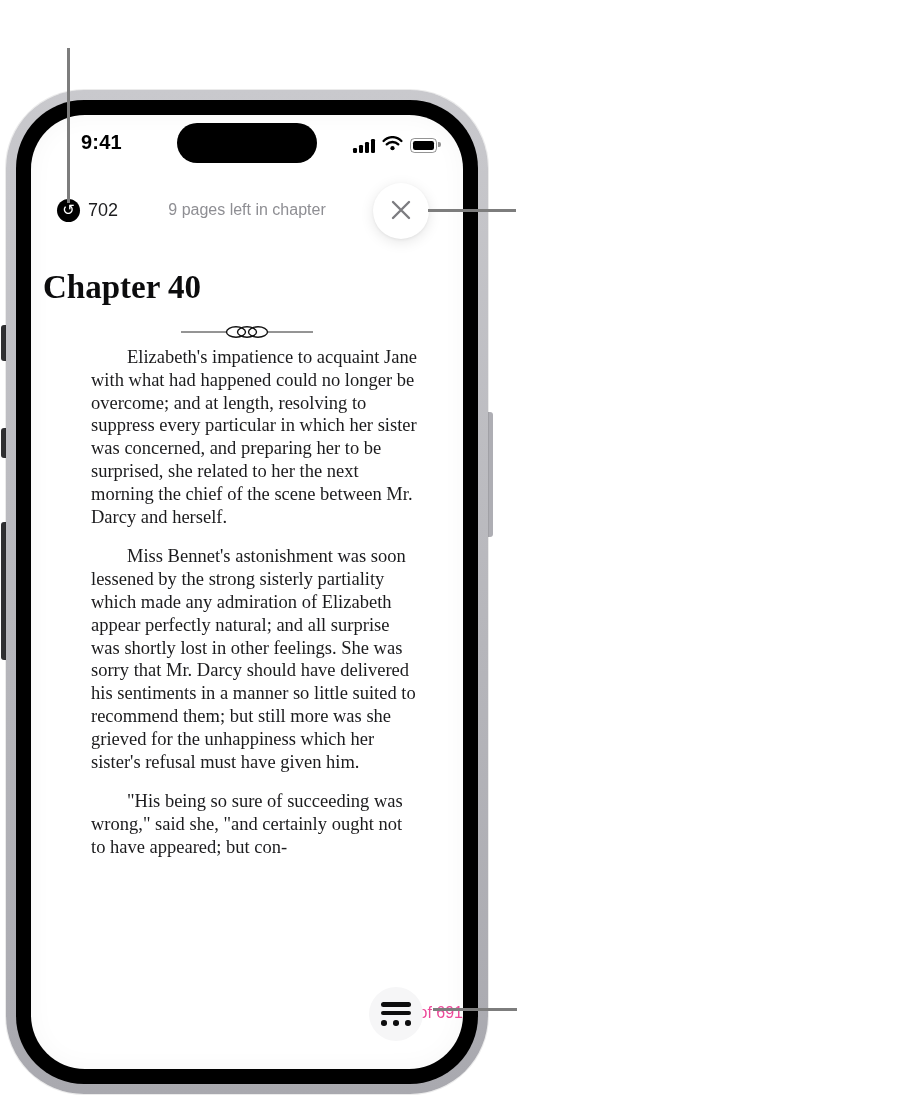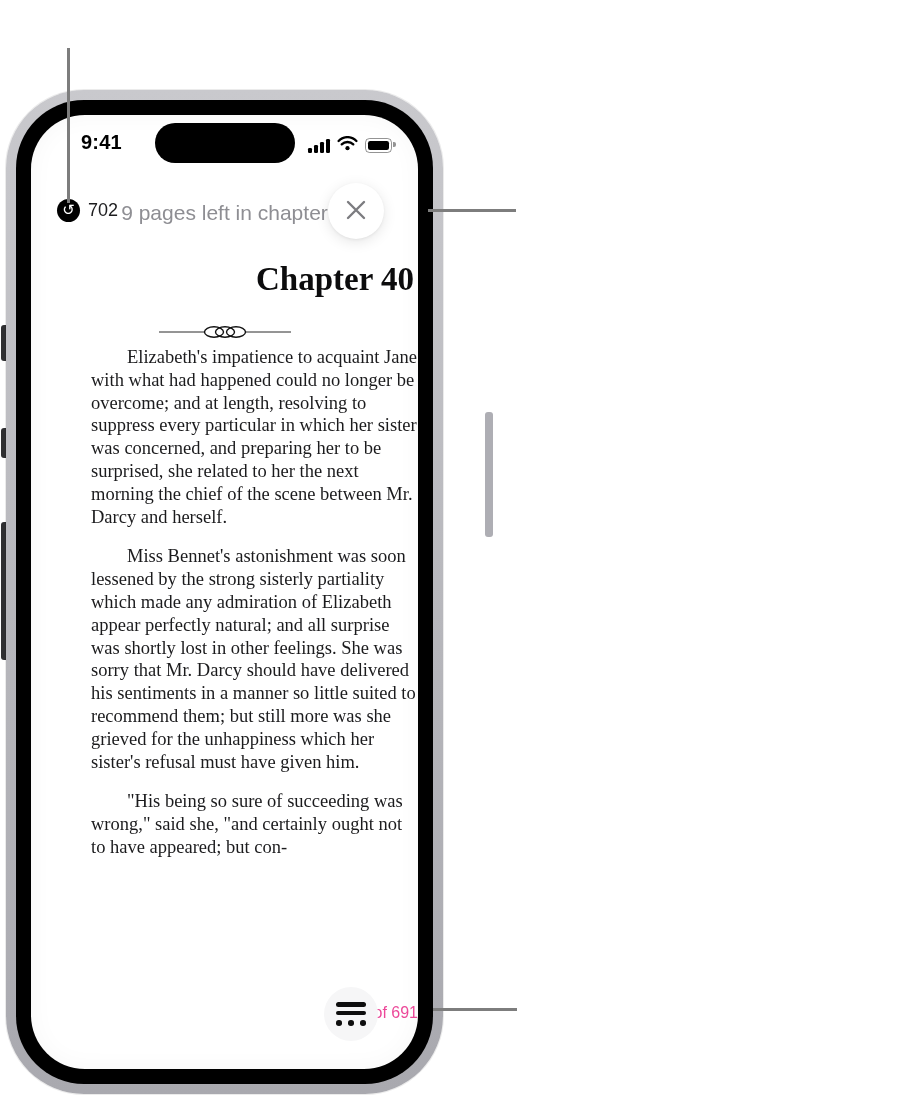--- a/index.html
+++ b/index.html
@@ -9,21 +9,21 @@
   }
   
   .callout{position:absolute;background:#7d7d7d;z-index:30;}
   .callout.v{width:3px;}
   .callout.h{height:3px;}
   
   .side-btn{position:absolute;border-radius:3px;z-index:1;}
   .side-btn.dark{background:#2f2f31;}
   .side-btn.silver{background:#aeaeb4;}
   .phone{
-    position:absolute;left:6px;top:90px;width:437px;height:1004px;
+    position:absolute;left:6px;top:90px;width:482px;height:1004px;
     background:linear-gradient(180deg,#c9c9cd 0%,#b6b6bb 55%,#a9a9af 100%);
     border-radius:78px;z-index:5;
     box-shadow:0 0 0 1px rgba(0,0,0,0.08);
   }
   .bezel{position:absolute;inset:10px;background:#000;border-radius:68px;}
   .screen{
     position:absolute;inset:15px;background:#fff;border-radius:54px;overflow:hidden;
     box-shadow:inset 0 0 26px rgba(0,0,0,0.035);
   }
   
@@ -47,31 +47,31 @@
   .reader-bar{position:absolute;left:0;right:0;top:70px;height:54px;}
   .back-group{position:absolute;left:26px;top:14px;display:flex;align-items:center;gap:8px;}
   .back-btn{
     width:23px;height:23px;border-radius:50%;background:#000;color:#fff;border:none;padding:0;
     display:flex;align-items:center;justify-content:center;font-size:15px;line-height:1;cursor:pointer;
     font-family:"DejaVu Sans",sans-serif;
   }
   .back-num{font-size:18px;color:#1c1c1e;}
   .pages-left{
     position:absolute;left:0;right:0;top:16px;text-align:center;
-    font-size:21px;color:#8e8e93;
+    font-size:16px;color:#8e8e93;
   }
   .close-btn{
     position:absolute;right:34px;top:-2px;width:56px;height:56px;border-radius:50%;
     background:#fff;border:none;cursor:pointer;
     box-shadow:0 3px 14px rgba(0,0,0,0.10),0 1px 3px rgba(0,0,0,0.06);
     display:flex;align-items:center;justify-content:center;
   }
   
   .chapter-title{
-    position:absolute;left:0;right:0;top:142px;margin:4px;text-align:right;
+    position:absolute;left:0;right:0;top:142px;margin:12px;text-align:left;
     font-family:"Liberation Serif",serif;font-weight:700;font-size:33px;color:#0c0c0d;
   }
   .ornament{position:absolute;left:0;right:0;top:208px;display:flex;justify-content:center;}
   .book-page{
     position:absolute;left:52px;top:231px;width:336px;
     font-family:"Liberation Serif",serif;font-size:18.5px;line-height:22.8px;color:#1b1b1d;
     text-align:left;
   }
   .book-page p{margin:0 0 17px 8px;text-indent:36px;}
   

